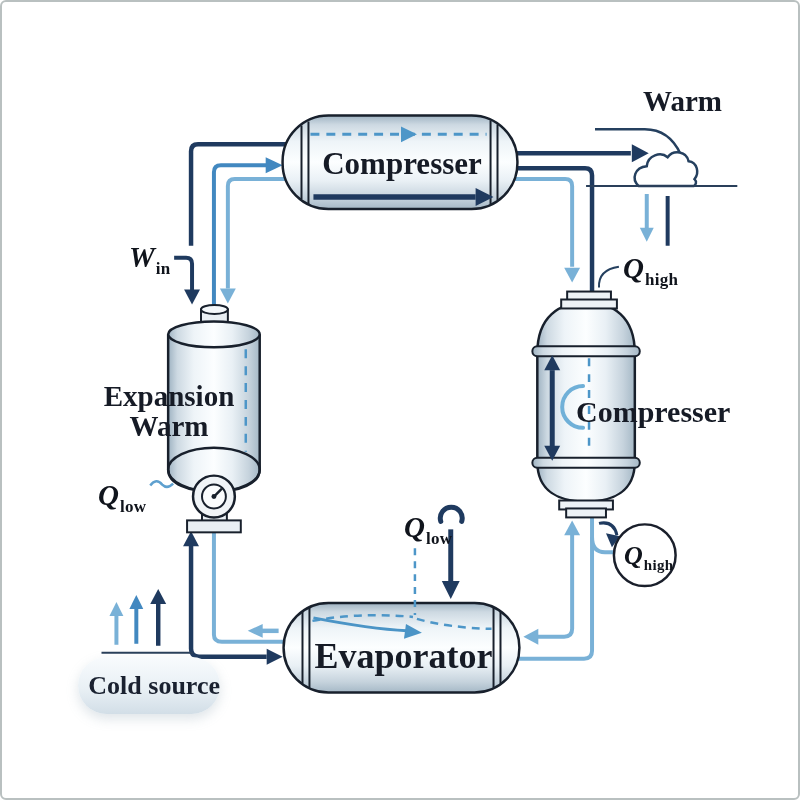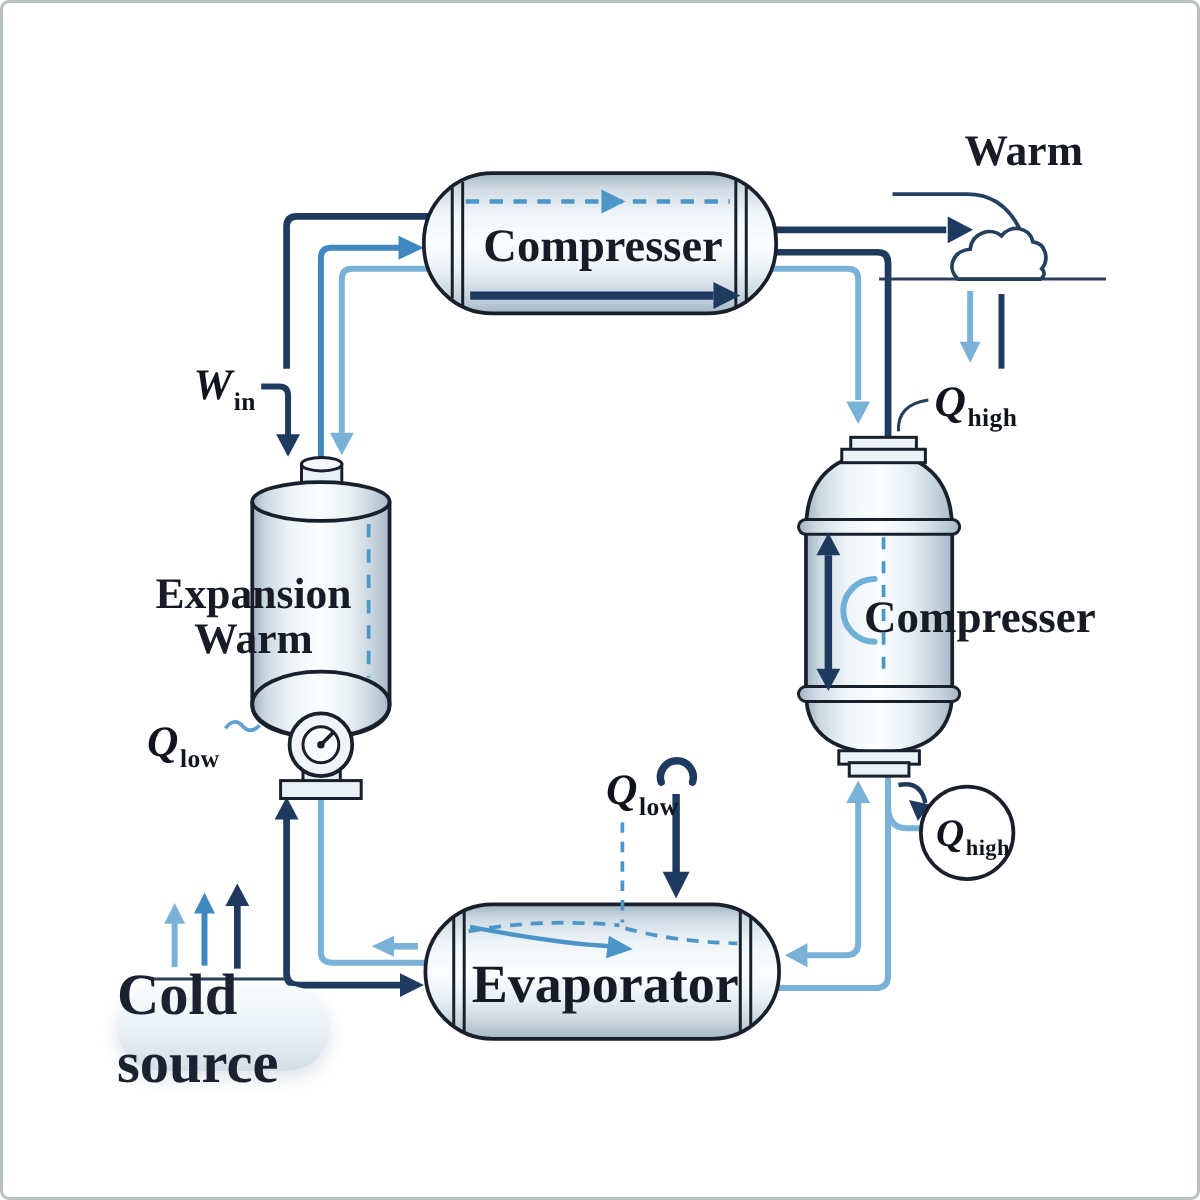--- a/index.html
+++ b/index.html
@@ -17,21 +17,21 @@
     font-family:"Liberation Serif","DejaVu Serif",serif;}
   .math .m{font-style:italic;font-size:29px;font-weight:600;}
   .math .s{font-size:17px;font-weight:600;position:relative;top:7px;margin-left:1px;letter-spacing:.3px;}
   .math.small .m{font-size:26px;}
   .math.small .s{font-size:15px;top:6px;}
   .pill{
     position:absolute;left:76px;top:655px;width:142px;height:57px;border-radius:29px;
     background:linear-gradient(180deg,#f8fbfd 0%,#e9f0f5 55%,#d2dee7 100%);
     box-shadow:0 5px 12px rgba(140,160,175,.28);
     display:flex;align-items:center;justify-content:flex-end;
-    font-size:39px;font-weight:700;color:#1a2130;
+    font-size:26px;font-weight:700;color:#1a2130;
   }
 </style>
 </head>
 <body>
 
 <div class="canvas">
 <svg width="796" height="796" viewBox="0 0 800 800">
   <defs>
     <linearGradient id="gv" x1="0" y1="0" x2="0" y2="1">
       <stop offset="0" stop-color="#9fb3c2"></stop>

